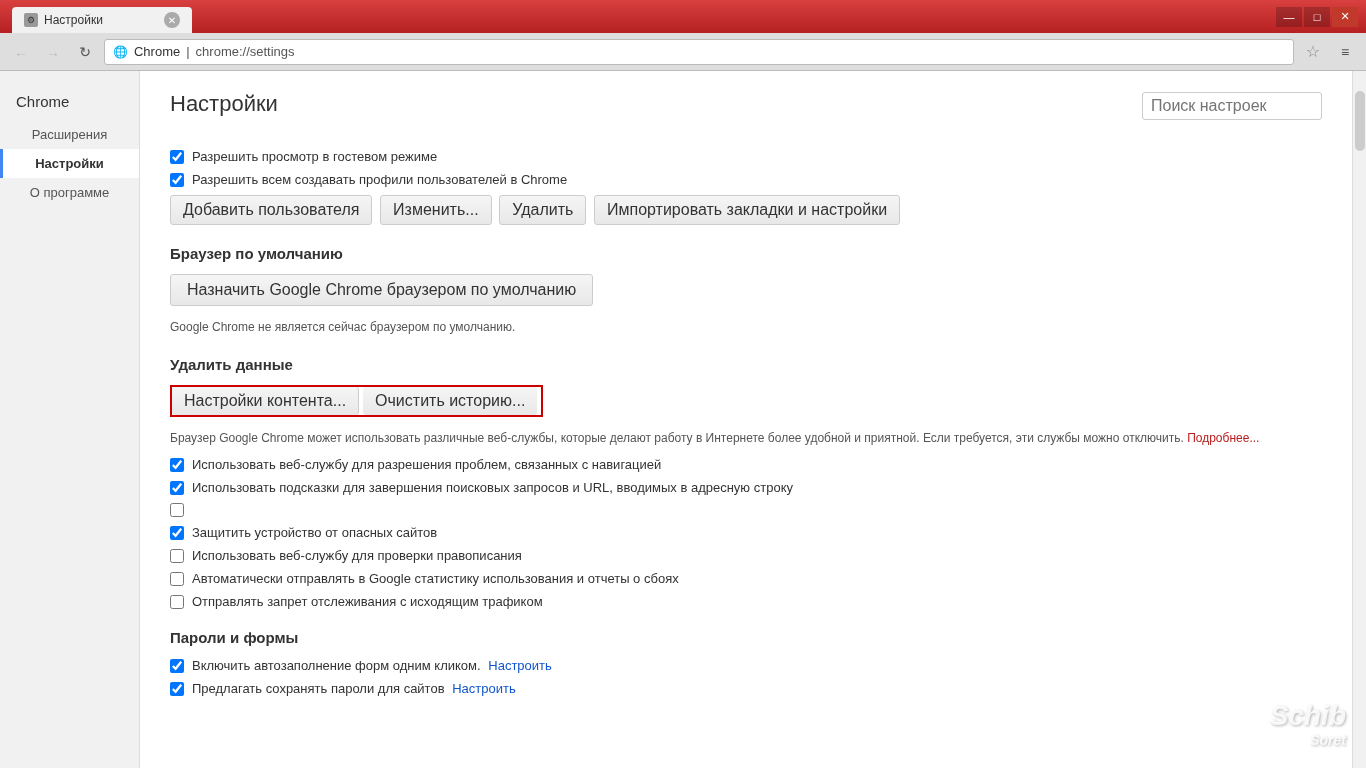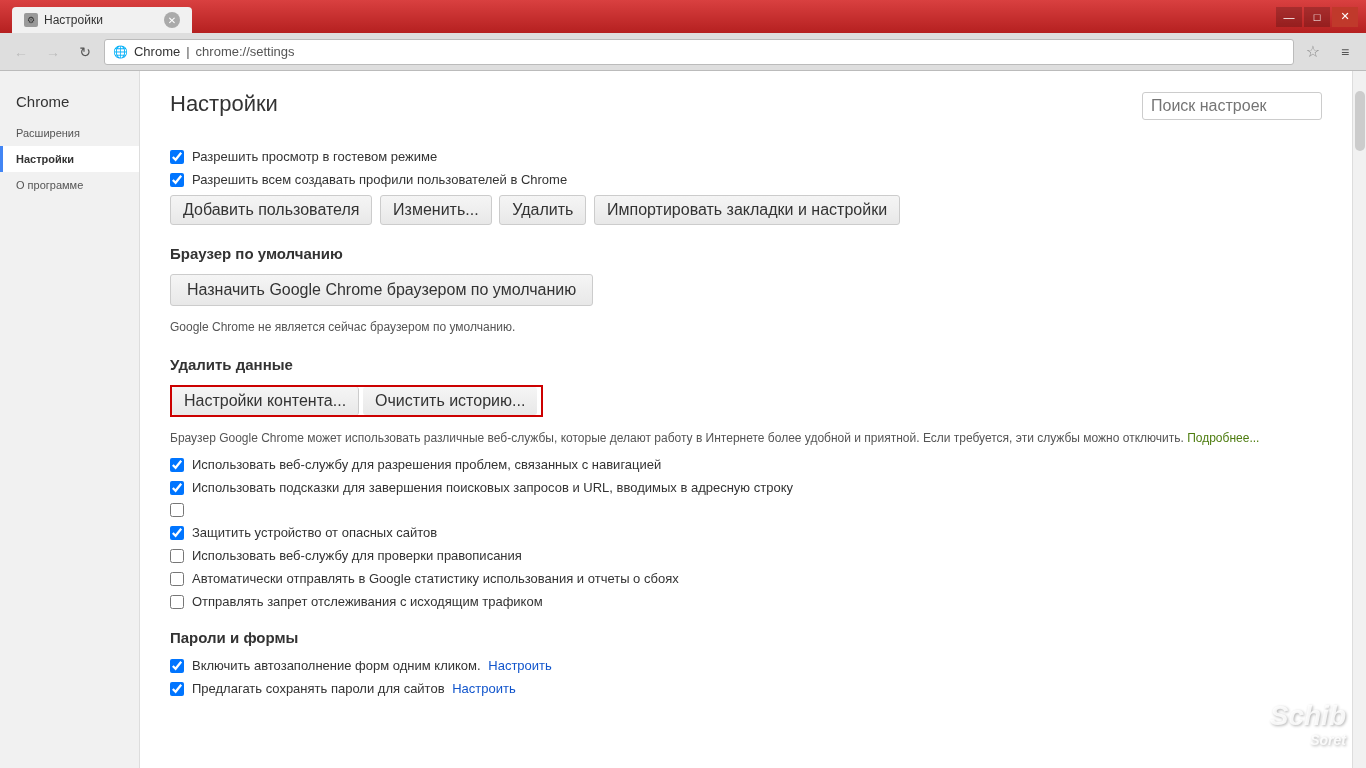--- a/index.html
+++ b/index.html
@@ -125,24 +125,25 @@
       border-right: 1px solid #ddd;
     }
     .sidebar-title {
       font-size: 15px;
       color: #333;
       padding: 6px 16px 10px;
       font-weight: normal;
     }
     .sidebar-item {
       padding: 7px 16px;
-      font-size: 11px;
+      font-size: 13px;
       color: #555;
       cursor: pointer;
       position: relative;
+      text-align: center;
     }
     .sidebar-item.active {
       color: #333;
       background: #fff;
       font-weight: bold;
       border-left: 3px solid #4285f4;
       padding-left: 13px;
     }
 
     
@@ -226,21 +227,21 @@
     .highlight-section .btn:last-child { border-right: none; }
 
     
     .info-text {
       font-size: 12px;
       color: #555;
       margin-bottom: 10px;
       line-height: 1.5;
     }
     .info-text a {
-      color: #4d7c0f;
+      color: #b91c1c;
       text-decoration: none;
     }
 
     
     .scrollbar-track {
       width: 14px;
       background: #f1f1f1;
       border-left: 1px solid #ddd;
       display: flex;
       flex-direction: column;

